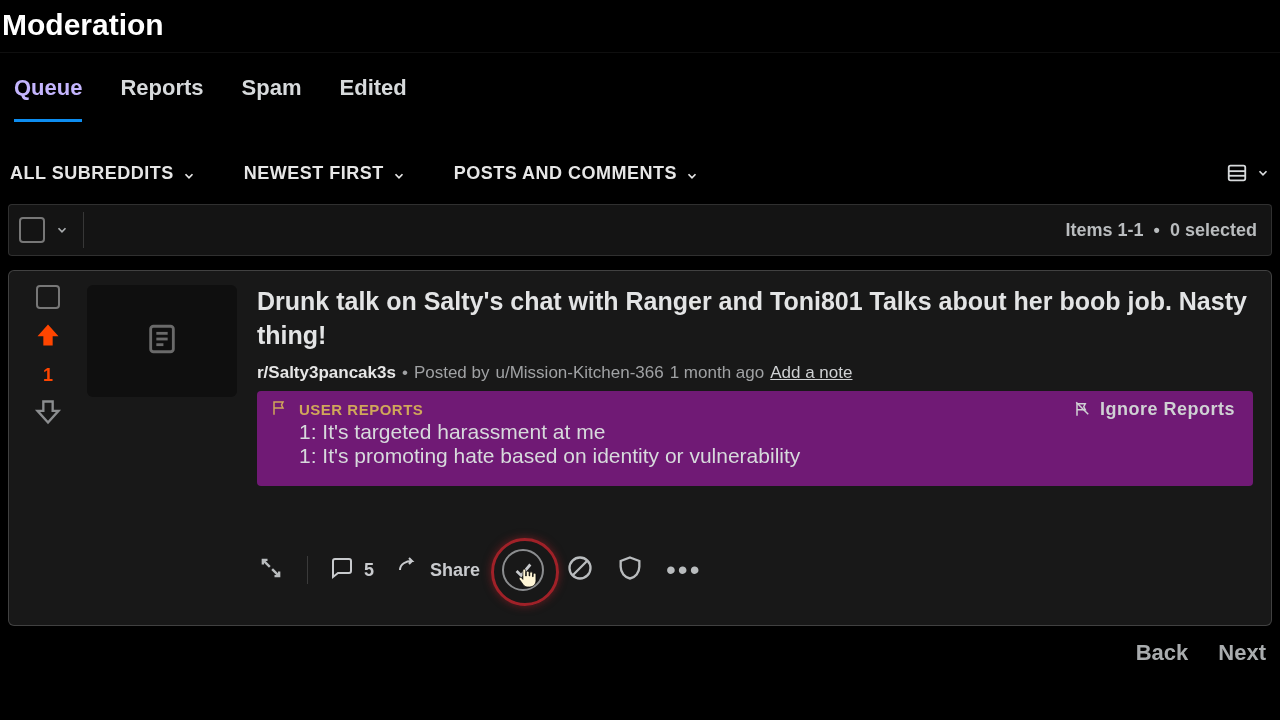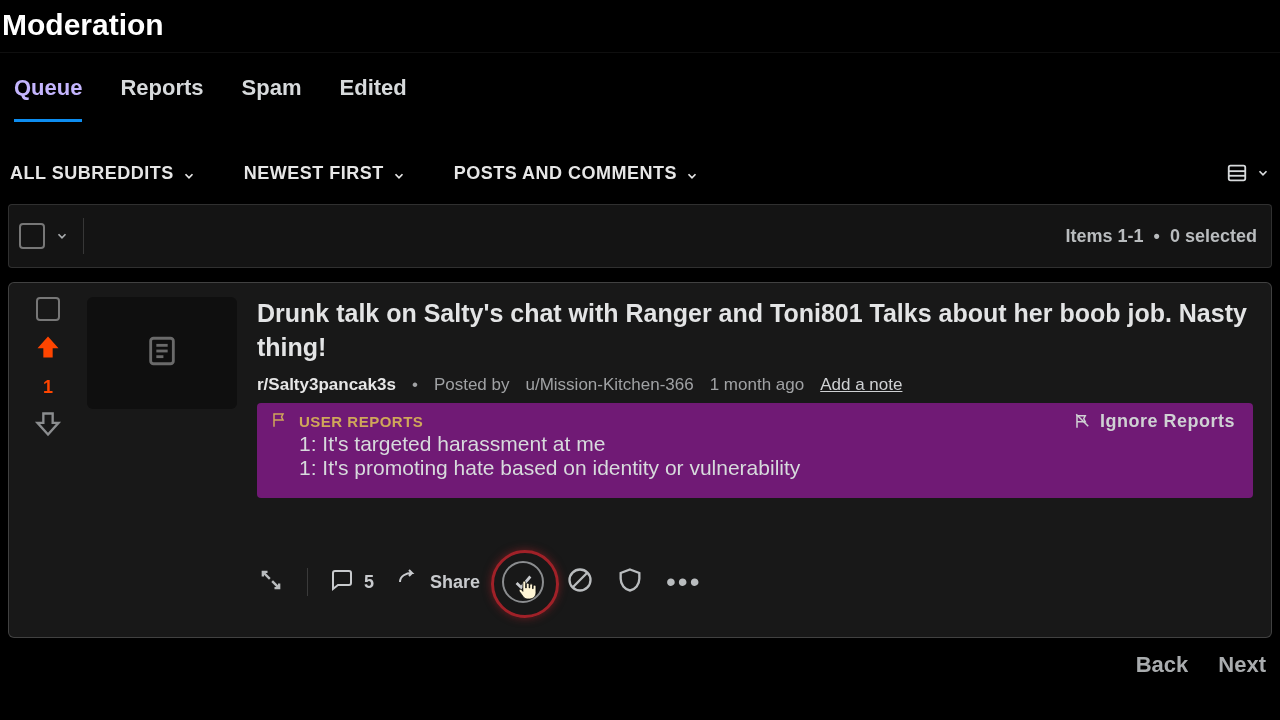--- a/index.html
+++ b/index.html
@@ -42,21 +42,21 @@
     margin-left: auto; display: flex; align-items: center; gap: 8px;
     color: #d7dadc; cursor: pointer;
   }
   .view-toggle .boxicon { width:22px; height:22px; }
   .select-bar {
     display: flex; align-items: center;
     background: #141414;
     border: 1px solid rgba(255,255,255,0.12);
     border-radius: 4px;
     margin: 6px 8px 0 8px;
-    height: 64px;
+    height: 52px;
     padding: 0 14px 0 10px;
   }
   .cb {
     width: 26px; height: 26px; border: 2px solid #777; border-radius: 4px;
     background: transparent;
   }
   .select-bar .chev { margin-left: 10px; }
   .select-bar .divider { width:1px; height:36px; background: rgba(255,255,255,0.15); margin-left:14px; }
   .select-meta {
     margin-left: auto; font-size: 18px; font-weight: 700; color: #b9bcbe;
@@ -82,21 +82,21 @@
     width: 150px; height: 112px; margin-top: 14px;
     background: #0f0f0f; border-radius: 6px;
     display: flex; align-items: center; justify-content: center;
     color: #6a6a6a;
   }
   .thumb svg { width: 34px; height: 34px; }
   .content { flex: 1; padding: 14px 18px 24px 20px; display:flex; flex-direction:column; }
   .post-title {
     font-size: 25px; font-weight: 600; color: #e3e4e5; line-height: 1.35;
   }
-  .meta-row { margin-top: 10px; font-size: 17px; color: #a0a2a4; display:flex; gap:16px; align-items:center; }
+  .meta-row { margin-top: 10px; font-size: 17px; color: #a0a2a4; display:flex; gap:6px; align-items:center; }
   .meta-row .sub { color: #e6e6e6; font-weight: 700; }
   .meta-row .note { color: #cfd1d3; text-decoration: underline; cursor: pointer; }
   .reports-box {
     margin-top: 8px; background: #701a75; border-radius: 4px;
     padding: 8px 18px 18px 14px;
   }
   .reports-box .hdr {
     display: flex; align-items: center; gap: 10px;
     color: #d0a75a; font-size: 15px; font-weight: 800; letter-spacing: 0.5px;
   }

